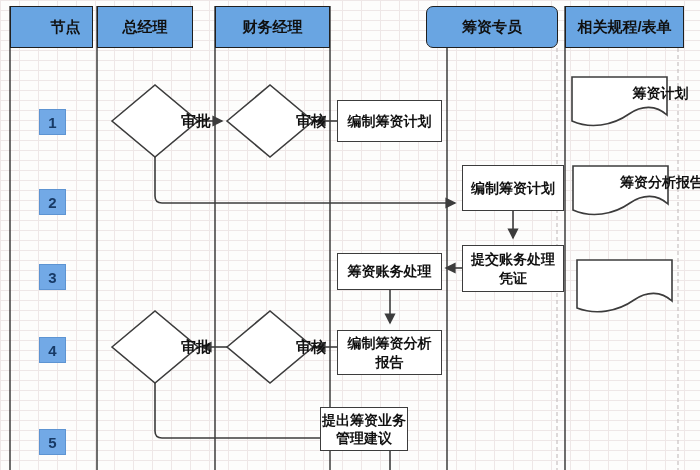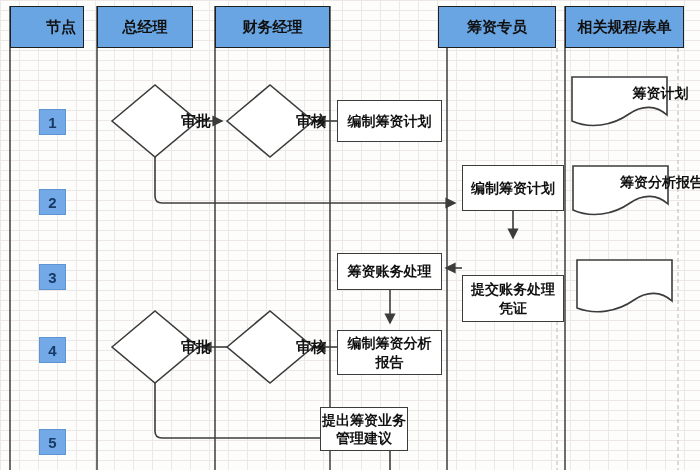--- a/index.html
+++ b/index.html
@@ -81,30 +81,30 @@
     <polygon class="shape" points="112,121 155,85 198,121 155,157"></polygon>
     <polygon class="shape" points="227,121 270,85 313,121 270,157"></polygon>
     <polygon class="shape" points="112,347 155,311 198,347 155,383"></polygon>
     <polygon class="shape" points="227,347 270,311 313,347 270,383"></polygon>
 
     <path class="shape" d="M572,77 L667,77 L667,115 C656,105 642,105 629,114 C612,126 590,129 572,121 Z"></path>
     <path class="shape" d="M573,166 L668,166 L668,204 C657,194 643,194 630,203 C613,215 591,218 573,210 Z"></path>
     <path class="shape" d="M577,260 L672,260 L672,301 C661,291 647,291 634,300 C617,312 595,315 577,308 Z"></path>
   </svg>
 
-  <div class="hcell" style="left:10px;width:74px;padding-left:28px;">
+  <div class="hcell" style="left:10px;width:83px;padding-left:28px;">
       <span>节点</span>
     </div>
   <div class="hcell" style="left:97px;width:96px;">
       <span>总经理</span>
     </div>
   <div class="hcell" style="left:215px;width:115px;">
       <span>财务经理</span>
     </div>
-  <div class="hcell" style="left:438px;width:118px;">
+  <div class="hcell" style="left:426px;width:132px;border-radius:7px;">
       <span>筹资专员</span>
     </div>
   <div class="hcell" style="left:565px;width:119px;">
       <span>相关规程/表单</span>
     </div>
 
   <div class="numbox" style="left:39px;top:109px;">
       <span>1</span>
     </div>
   <div class="numbox" style="left:39px;top:189px;">
@@ -122,21 +122,21 @@
 
   <div class="pbox" style="left:337px;top:100px;width:105px;height:42px;">
       <span class="oneline">编制筹资计划</span>
     </div>
   <div class="pbox" style="left:462px;top:165px;width:102px;height:46px;">
       <span class="oneline">编制筹资计划</span>
     </div>
   <div class="pbox" style="left:337px;top:253px;width:105px;height:37px;">
       <span class="oneline">筹资账务处理</span>
     </div>
-  <div class="pbox" style="left:462px;top:245px;width:102px;height:47px;margin-top:30px;">
+  <div class="pbox" style="left:462px;top:245px;width:102px;height:47px;">
       <span class="wrap w90">提交账务处理凭证</span>
     </div>
   <div class="pbox" style="left:337px;top:330px;width:105px;height:45px;">
       <span class="wrap w90">编制筹资分析报告</span>
     </div>
   <div class="pbox" style="left:320px;top:407px;width:88px;height:44px;">
       <span class="wrap w92">提出筹资业务管理建议</span>
     </div>
 
   <div class="dlabel" style="left:115px;top:110px;width:80px;">审批</div>

